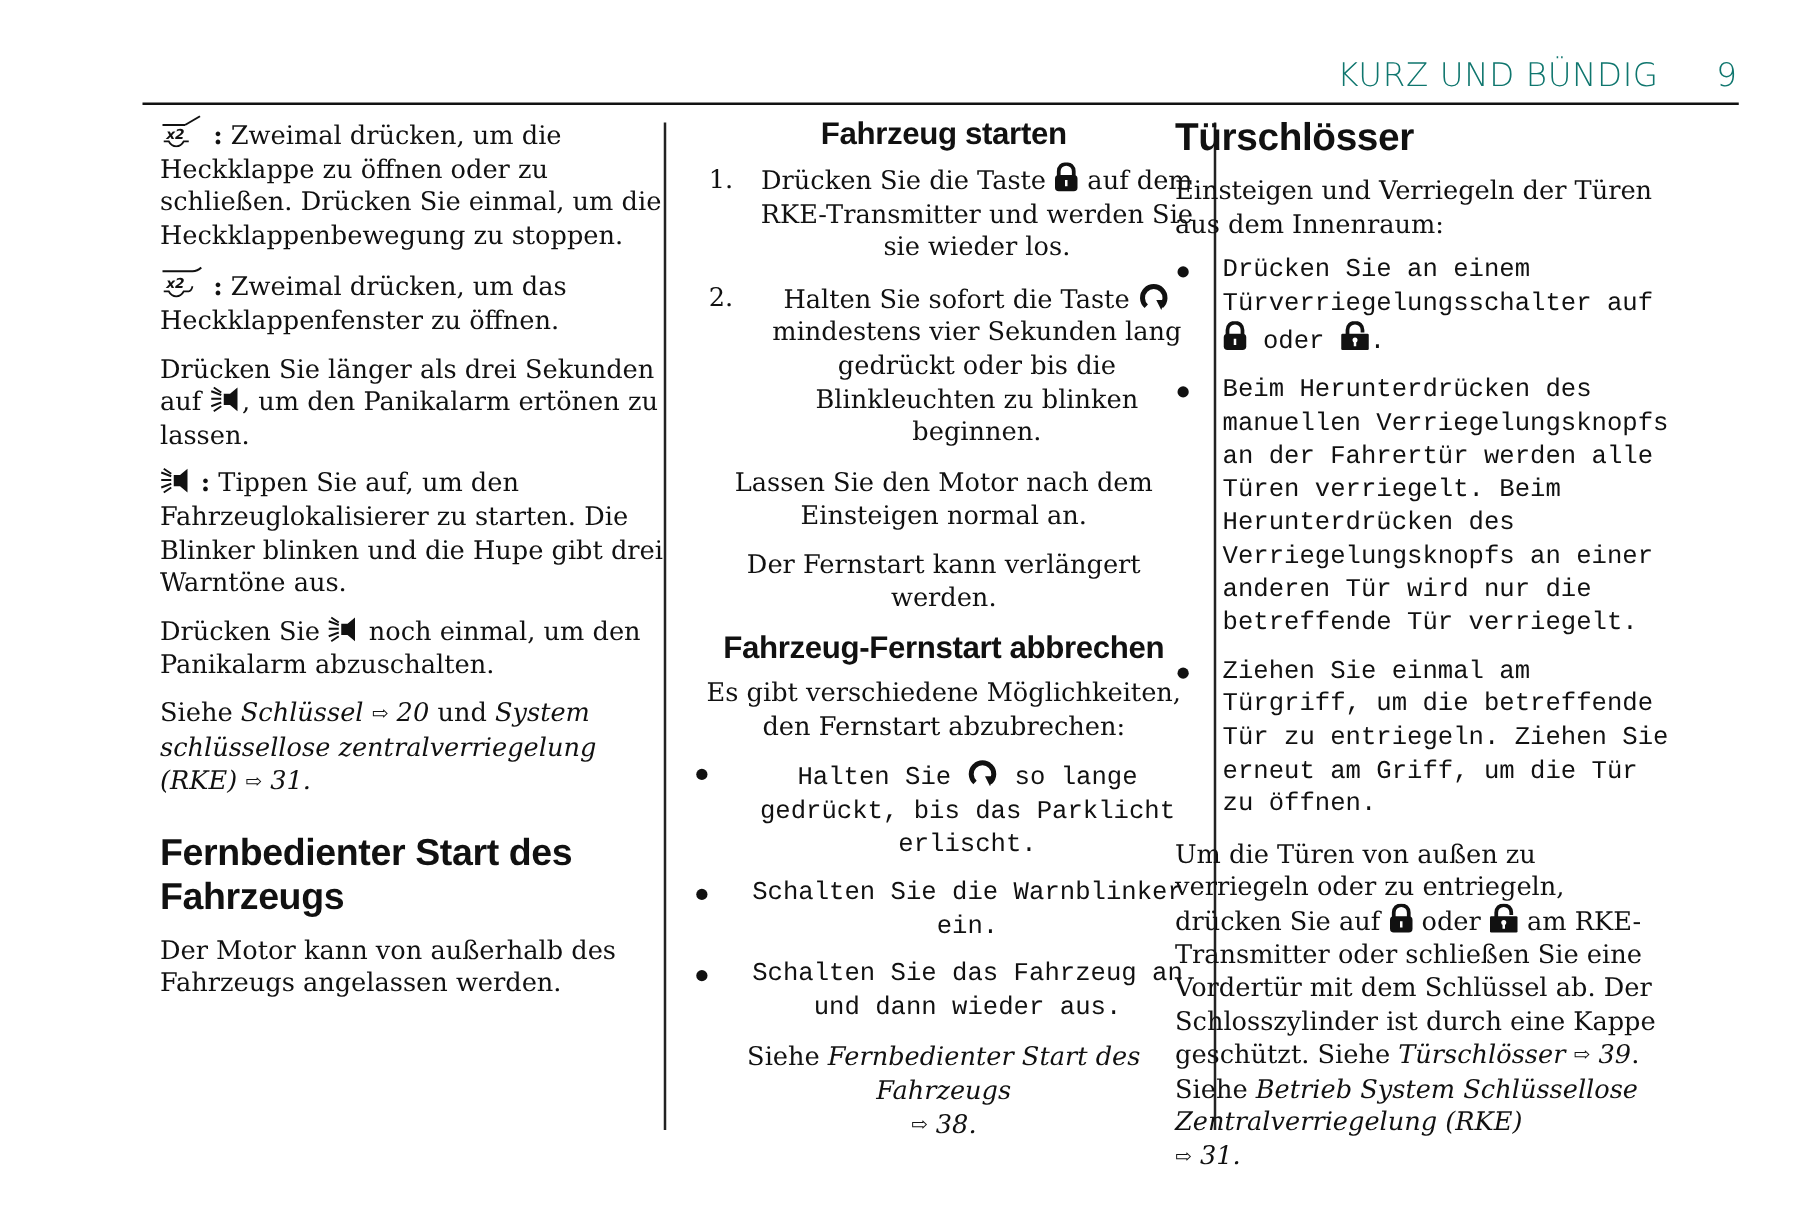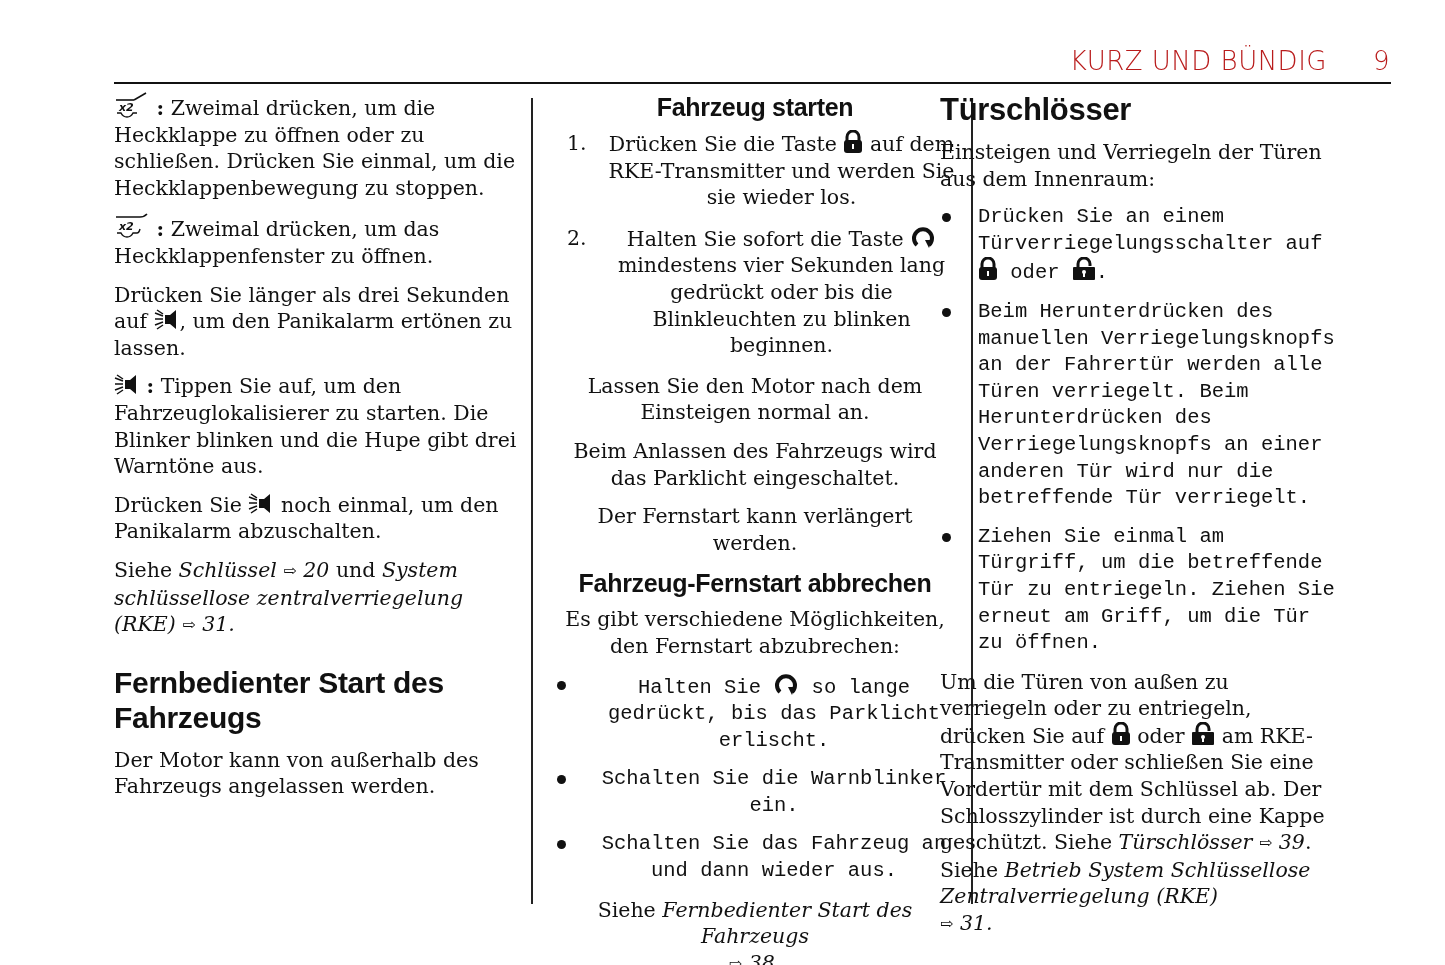--- a/index.html
+++ b/index.html
@@ -1,21 +1,21 @@
 <!DOCTYPE html>
 <html><head>
 <meta charset="utf-8">
 <style>
   html, body { margin: 0; padding: 0; background: #ffffff; }
   body { width: 1445px; height: 965px; position: relative; overflow: hidden; color: #111; font-family: "DejaVu Serif", "Liberation Serif", serif; }
-  .running-head { position: absolute; right: 55px; top: 46px; font-family: "DejaVu Sans", "Liberation Sans", sans-serif; font-weight: 300; font-size: 26px; letter-spacing: 0.5px; color: #b91c1c; display: flex; gap: 46px; }
+  .running-head { position: absolute; right: 55px; top: 46px; font-family: "DejaVu Sans", "Liberation Sans", sans-serif; font-weight: 300; font-size: 26px; letter-spacing: 0.5px; color: #0f766e; display: flex; gap: 46px; }
   .head-rule { position: absolute; left: 114px; right: 54px; top: 82px; height: 2px; background: #111; }
   .col-divider { position: absolute; top: 98px; width: 2px; height: 806px; background: #222; }
   .col { position: absolute; top: 92px; font-size: 20.5px; line-height: 26.6px; }
-  .col1 { left: 114px; width: 405px; }
+  .col1 { left: 128px; width: 405px; }
   .col2 { left: 555px; width: 400px; text-align: center; }
   .col3 { left: 940px; width: 400px; }
   p { margin: 0 0 12px 0; }
   h2 { font-family: "Liberation Sans", "DejaVu Sans", sans-serif; font-weight: bold; font-size: 30px; line-height: 35px; margin: 0 0 10px 0; letter-spacing: -0.3px; }
   h3 { font-family: "Liberation Sans", "DejaVu Sans", sans-serif; font-weight: bold; font-size: 25px; line-height: 30px; margin: 0 0 8px 0; letter-spacing: -0.3px; }
   .col3 h2 { font-size: 31px; margin-bottom: 12px; }
   .big-h2 { margin-top: 26px; margin-bottom: 12px; }
   em { font-style: italic; }
   ol.steps { list-style: none; margin: 0 0 8px 0; padding: 0; }
   ol.steps li { position: relative; padding-left: 53px; margin-bottom: 14px; }
@@ -123,21 +123,20 @@
       <span class="icon">
         <svg width="26" height="24" viewBox="0 0 26 24">
             <path d="M7 20 A9 9 0 1 1 19 20" fill="none" stroke="#111" stroke-width="4"></path>
             <path d="M15 15 l7 0 l-3 8 z" fill="#111"></path>
           </svg>
       </span>
       <span>mindestens vier Sekunden lang gedrückt oder bis die Blinkleuchten zu blinken beginnen.</span>
     </li>
   </ol>
   <p>Lassen Sie den Motor nach dem Einsteigen normal an.</p>
-  <p>Beim Anlassen des Fahrzeugs wird das Parklicht eingeschaltet.</p>
   <p>Der Fernstart kann verlängert werden.</p>
   <h3>Fahrzeug-Fernstart abbrechen</h3>
   <p>Es gibt verschiedene Möglichkeiten, den Fernstart abzubrechen:</p>
   <ul class="bullets">
     <li>
       <span class="dot"></span>
       <span>Halten Sie</span>
       <span class="icon">
         <svg width="26" height="24" viewBox="0 0 26 24">
             <path d="M7 20 A9 9 0 1 1 19 20" fill="none" stroke="#111" stroke-width="4"></path>

